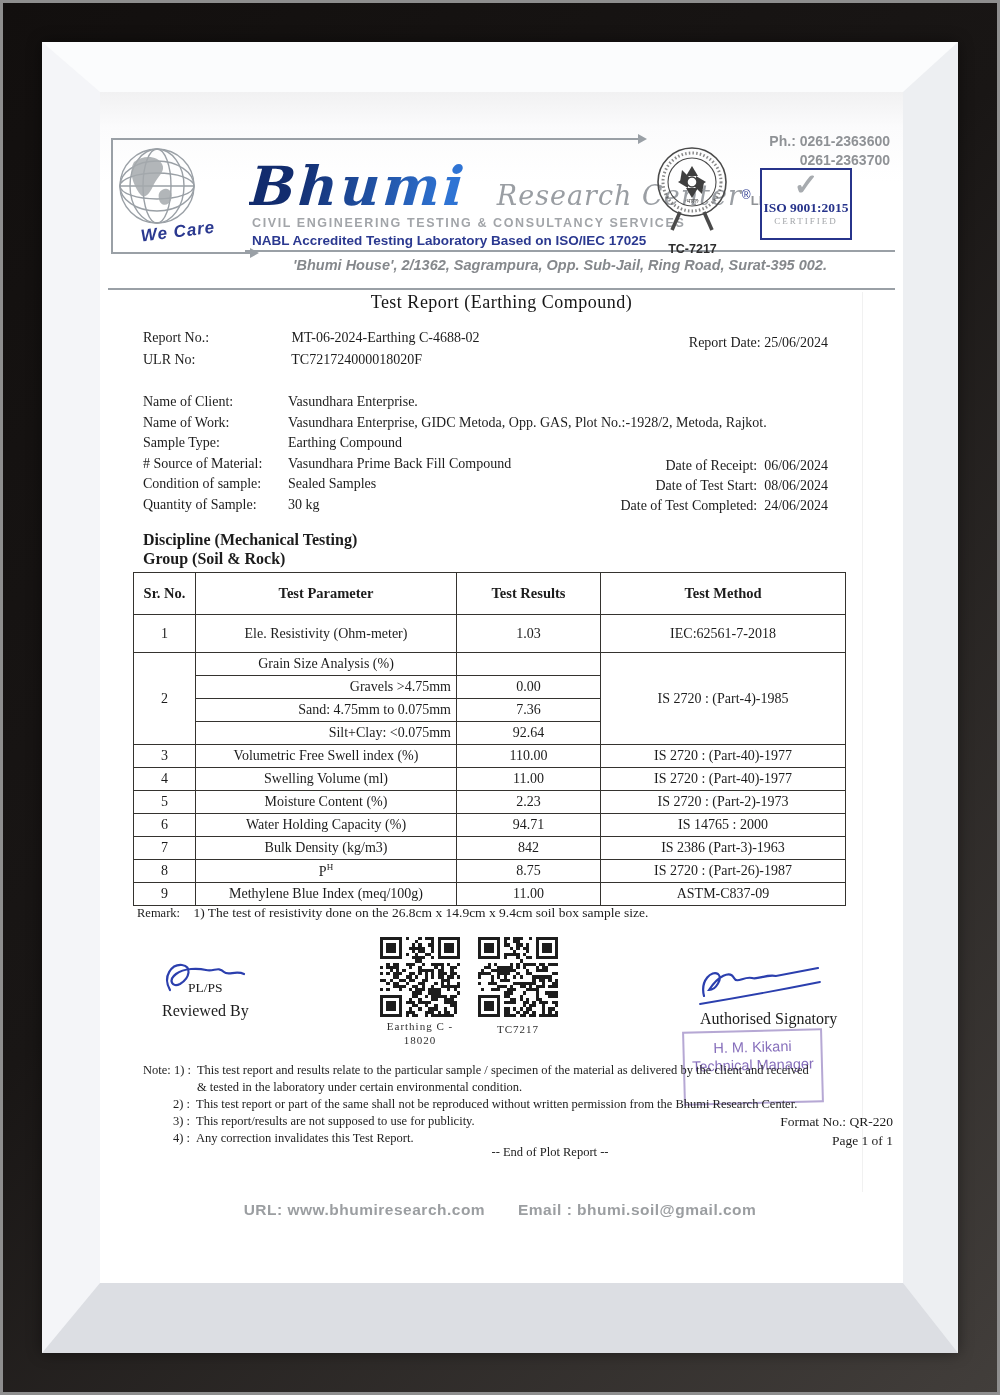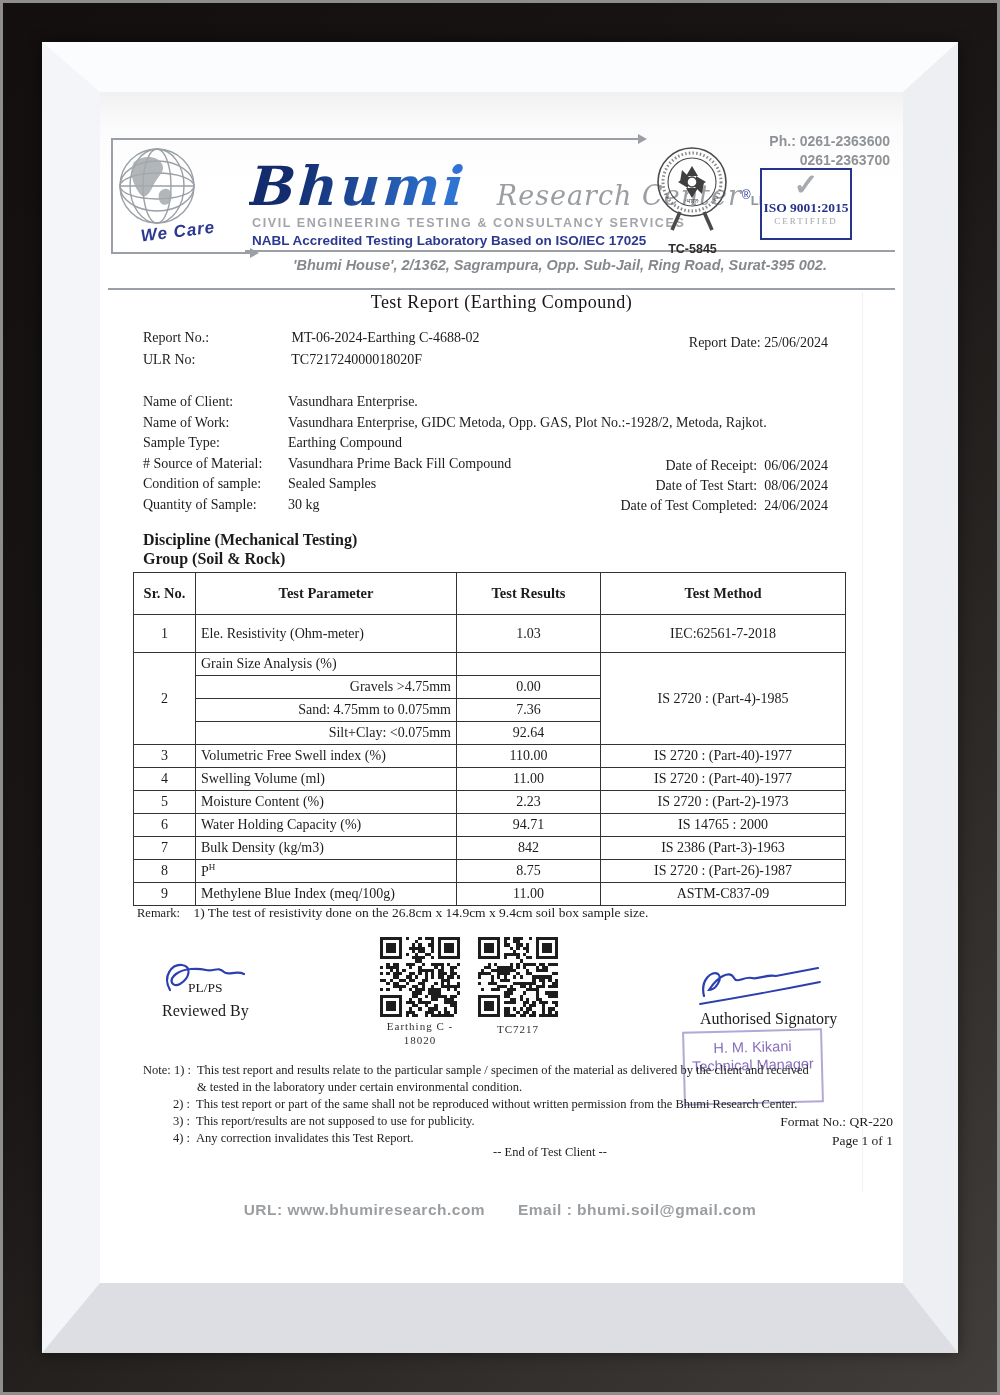--- a/index.html
+++ b/index.html
@@ -59,21 +59,21 @@
   .info-line { position:absolute; left:43px; font-size:14px; white-space:nowrap; }
   .sample-block { position:absolute; left:43px; top:300px; font-size:14px; line-height:20.5px; white-space:nowrap; }
   .dates-block { position:absolute; right:75px; top:364px; text-align:right; font-size:14px; line-height:20px; white-space:nowrap; }
   .discipline-block { position:absolute; left:43px; top:438px; font-weight:bold; font-size:16px; line-height:19px; }
 
   table.results { position:absolute; left:33px; top:480px; width:712px; border-collapse:collapse;
                   font-size:14px; table-layout:fixed; }
   table.results td, table.results th { border:1.4px solid #35332f; padding:0 5px; overflow:hidden; }
   table.results th { font-weight:bold; height:42px; font-size:14.5px; }
   td.c { text-align:center; }
-  td.l { text-align:left; padding-left:8px; }
+  td.l { text-align:center; padding-left:8px; }
   td.r { text-align:right; padding-right:6px; }
   tr.row-tall td { height:38px; }
   tr.row-std td { height:23px; }
   sup.ph { font-size:9px; vertical-align:super; }
 
   .remark-line { position:absolute; left:37px; top:813px; font-size:13.5px; white-space:nowrap; }
   .remark-label { font-size:12.5px; margin-right:10px; }
 
   
   .sig-svg { position:absolute; }
@@ -154,21 +154,21 @@
             <polygon points="32,26 42,36 30,38"></polygon>
             <polygon points="52,50 42,40 54,38"></polygon>
           </g>
           <circle cx="42" cy="38" r="5" fill="#fff" stroke="#3f3f3f" stroke-width="1.4"></circle>
           <text x="42" y="59" text-anchor="middle" font-size="6" fill="#4a4a4a" font-family="DejaVu Sans, sans-serif">·भारत·</text>
           <g fill="none" stroke="#4a4a4a" stroke-width="3.6">
             <line x1="30" y1="68" x2="22" y2="86"></line>
             <line x1="54" y1="68" x2="62" y2="86"></line>
           </g>
         </svg>
-        <div class="seal-label">TC-5845</div>
+        <div class="seal-label">TC-7217</div>
       </div>
 
       <div class="iso-box">
         <div class="iso-check">✓</div>
         <div class="iso-title">ISO 9001:2015</div>
         <div class="iso-sub">CERTIFIED</div>
       </div>
 
       <div class="doc-title">Test Report (Earthing Compound)</div>
 
@@ -774,21 +774,21 @@
         <div class="note-indent"><span>&amp; tested in the laboratory under certain environmental condition.</span></div>
         <div class="note-item"><span class="note-num">2) :</span><span>This test report or part of the same shall not be reproduced without written permission from the Bhumi Research Center.</span></div>
         <div class="note-item"><span class="note-num">3) :</span><span>This report/results are not supposed to use for publicity.</span></div>
         <div class="note-item"><span class="note-num">4) :</span><span>Any correction invalidates this Test Report.</span></div>
       </div>
 
       <div class="format-block">
         <div>Format No.: QR-220</div>
         <div>Page 1 of 1</div>
       </div>
-      <div class="end-line">-- End of Test Client --</div>
+      <div class="end-line">-- End of Plot Report --</div>
 
       <div class="site-footer">
         <span>URL: www.bhumiresearch.com</span>
         <span>Email : bhumi.soil@gmail.com</span>
       </div>
 
     </div>
   </div>
 </div>
 

